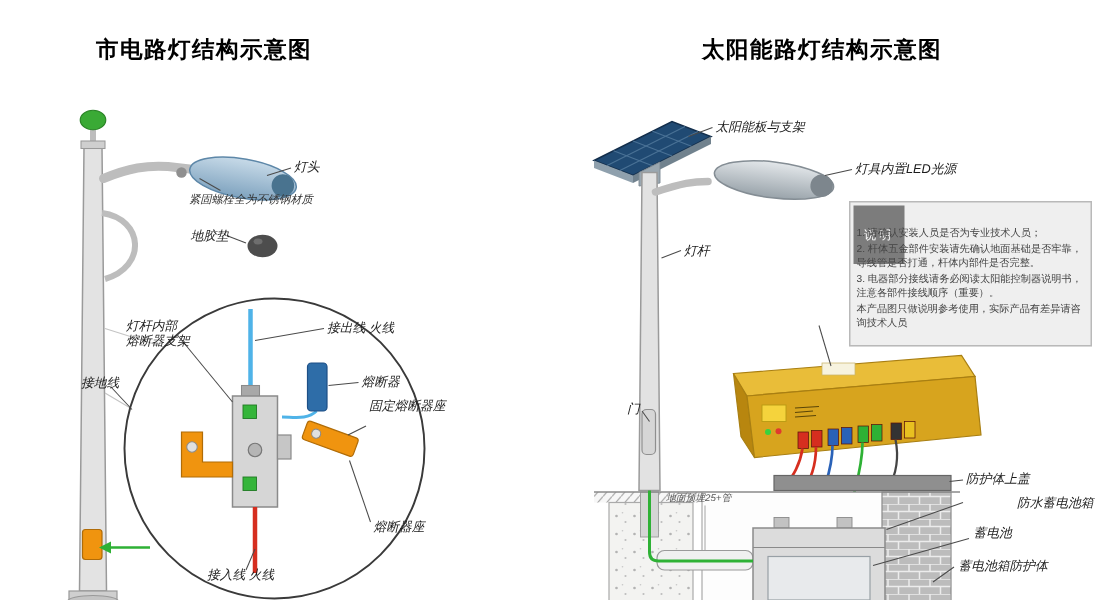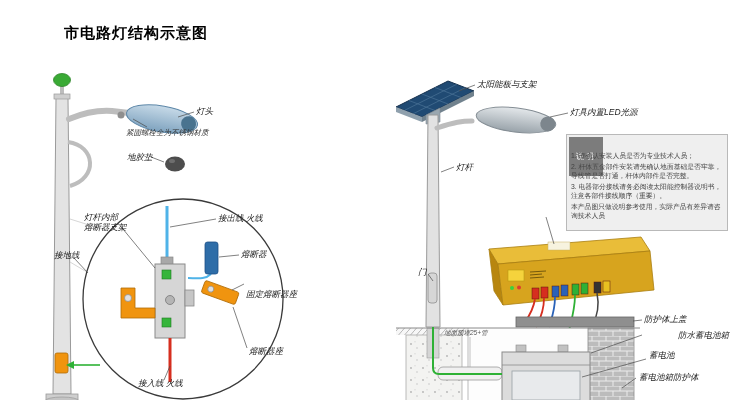--- a/index.html
+++ b/index.html
@@ -185,30 +185,31 @@
       <line x1="546" y1="201" x2="554" y2="228"></line>
       <line x1="428" y1="258" x2="433" y2="265"></line>
       <line x1="642" y1="304" x2="633" y2="305"></line>
       <line x1="642" y1="319" x2="591" y2="337"></line>
       <line x1="646" y1="343" x2="582" y2="361"></line>
       <line x1="636" y1="362" x2="622" y2="372"></line>
     </g>
   </svg>
 
   <div class="title" style="left:64px;top:8px">市电路灯结构示意图</div>
+  <div class="title" style="left:468px;top:8px">太阳能路灯结构示意图</div>
 
   <div class="lbl" style="left:196px;top:90px">灯头</div>
   <div class="lbl sm" style="left:126px;top:112px">紧固螺栓全为不锈钢材质</div>
   <div class="lbl" style="left:127px;top:136px">地胶垫</div>
   <div class="lbl" style="left:84px;top:196px">灯杆内部
 熔断器支架</div>
   <div class="lbl" style="left:54px;top:234px">接地线</div>
   <div class="lbl" style="left:218px;top:197px">接出线 火线</div>
   <div class="lbl" style="left:241px;top:233px">熔断器</div>
-  <div class="lbl" style="left:246px;top:273px">固定熔断器座</div>
+  <div class="lbl" style="left:246px;top:249px">固定熔断器座</div>
   <div class="lbl" style="left:249px;top:330px">熔断器座</div>
   <div class="lbl" style="left:138px;top:362px">接入线 火线</div>
 
   <div class="lbl" style="left:477px;top:63px">太阳能板与支架</div>
   <div class="lbl" style="left:570px;top:91px">灯具内置LED光源</div>
   <div class="lbl" style="left:456px;top:146px">灯杆</div>
   <div class="lbl" style="left:418px;top:251px">门</div>
   <div class="lbl tiny" style="left:444px;top:313px">地面预埋25+管</div>
   <div class="lbl" style="left:644px;top:298px">防护体上盖</div>
   <div class="lbl" style="left:678px;top:314px">防水蓄电池箱</div>

